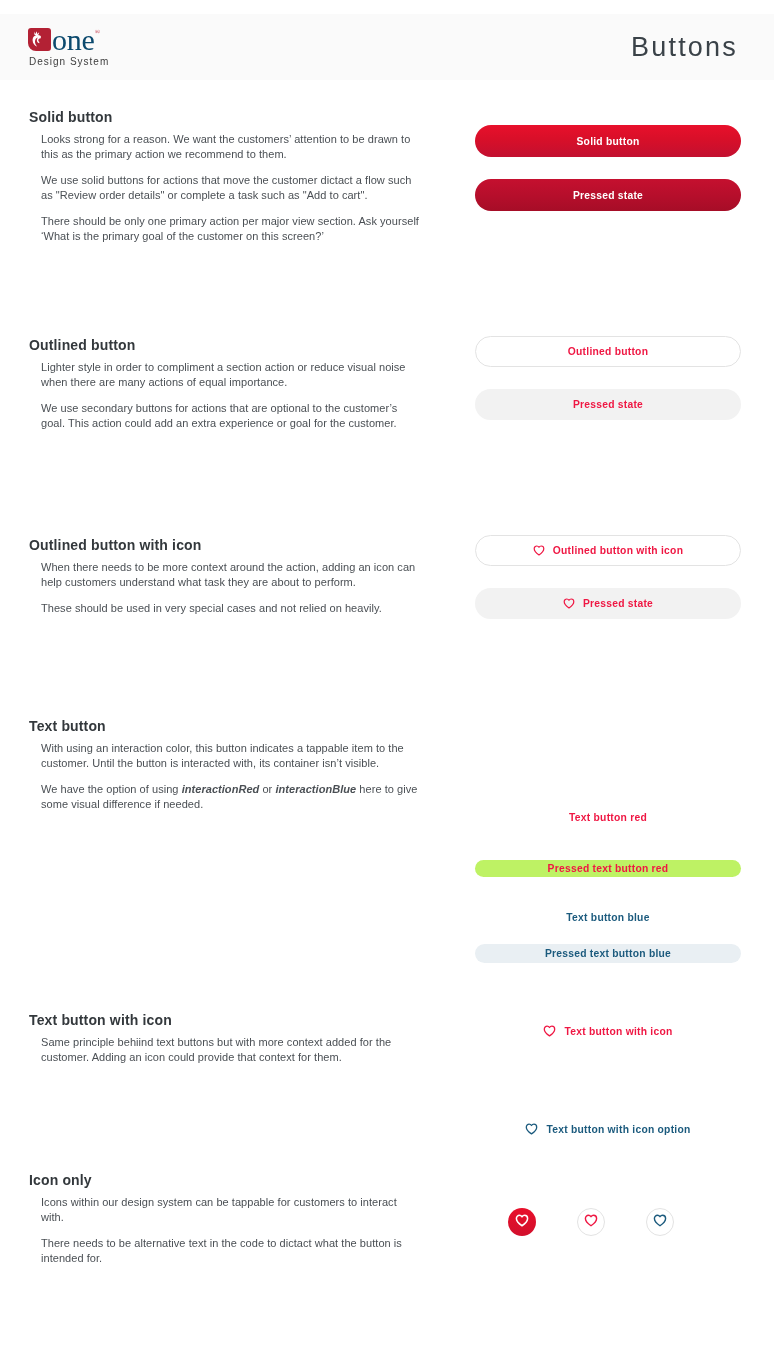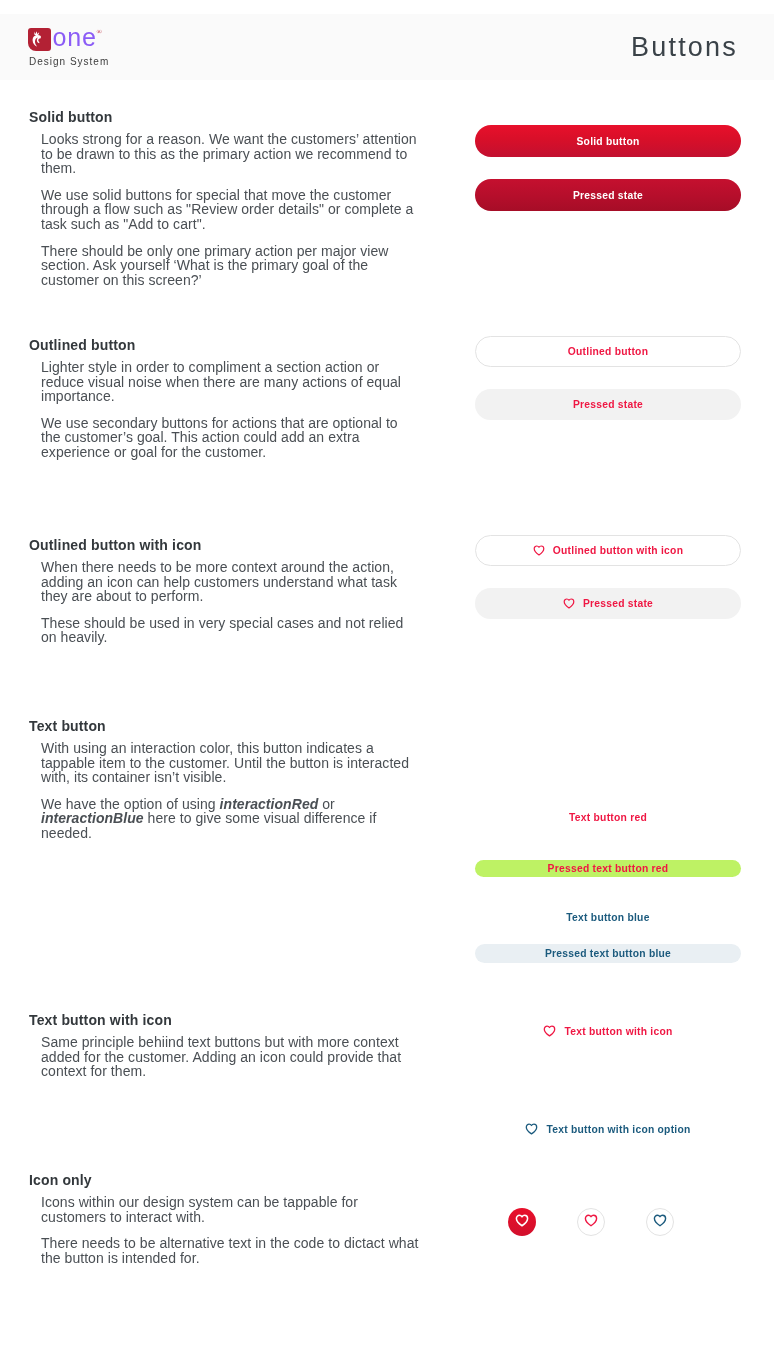--- a/index.html
+++ b/index.html
@@ -30,24 +30,24 @@
     width: 23px; height: 23px;
     background: #b32134;
     border-radius: 3px 3px 3px 8px;
     position: relative;
     display: inline-block;
     margin-right: 1px;
     flex: 0 0 auto;
   }
   .logo-mark svg { position: absolute; top: 0; left: 0; }
   .logo-word {
-    font-family: Liberation Mono, monospace;
-    font-size: 25px;
+    font-family: Liberation Serif, serif;
+    font-size: 30px;
     line-height: 25px;
-    color: #8b5cf6;
+    color: #0c4a6e;
     letter-spacing: -0.2px;
     position: relative;
   }
   .logo-tm {
     font-family: "Liberation Serif", serif;
     font-size: 7px;
     color: #bb2033;
     vertical-align: super;
     position: relative;
     top: -8px;
@@ -80,21 +80,21 @@
   }
   .sec-title {
     font-size: 14px;
     font-weight: bold;
     color: #33383c;
     letter-spacing: 0.15px;
     margin-bottom: 7px;
   }
   .sec-body { padding-left: 12px; }
   .sec-body p {
-    font-size: 14px;
+    font-size: 11px;
     line-height: 14.6px;
     color: #4a4f54;
     margin-bottom: 12px;
     letter-spacing: 0.05px;
   }
   .sec-body p:last-child { margin-bottom: 0; }
   .sec-body b { font-weight: bold; font-style: italic; }
 
   
   .btn-col { position: absolute; left: 475px; width: 266px; }
@@ -188,21 +188,21 @@
   <div class="page-title">Buttons</div>
 </div>
 
 <div class="content">
 
   <div class="section" style="top:29px;">
     <div class="copy">
       <div class="sec-title">Solid button</div>
       <div class="sec-body">
         <p>Looks strong for a reason. We want the customers’ attention to be drawn to this as the primary action we recommend to them.</p>
-        <p>We use solid buttons for special that move the customer through a flow such as "Review order details" or complete a task such as "Add to cart".</p>
+        <p>We use solid buttons for actions that move the customer dictact a flow such as "Review order details" or complete a task such as "Add to cart".</p>
         <p>There should be only one primary action per major view section. Ask yourself ‘What is the primary goal of the customer on this screen?’</p>
       </div>
     </div>
     <div class="btn-col" style="top:16px;">
       <button class="btn btn-solid">
         <span>Solid button</span>
       </button>
       <div style="height:22px;"></div>
       <button class="btn btn-solid-pressed">
         <span>Pressed state</span>

